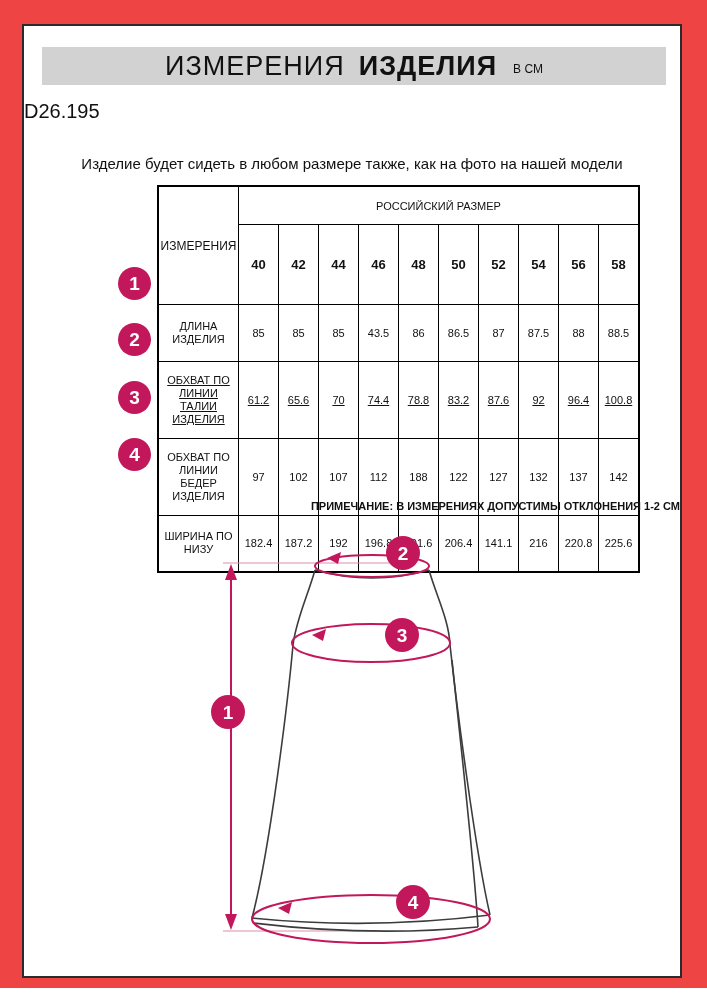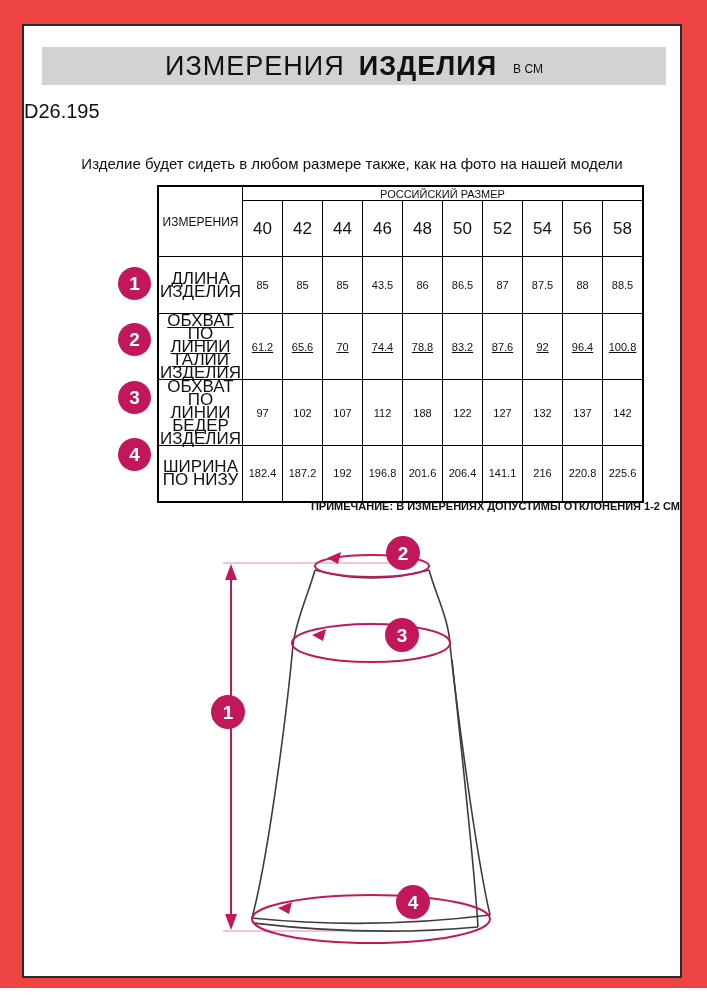--- a/index.html
+++ b/index.html
@@ -8,25 +8,25 @@
   .frame{position:absolute;left:22px;top:24px;width:656px;height:950px;border:2px solid #2b2b2b;background:#fff;}
   .titlebar{position:absolute;left:18px;top:21px;width:624px;height:38px;background:#d2d2d2;
             display:flex;align-items:center;justify-content:center;gap:14px;white-space:nowrap;}
   .title-reg{font-size:27px;letter-spacing:1px;font-weight:400;}
   .title-bold{font-size:27px;letter-spacing:1px;font-weight:700;}
   .title-suffix{font-size:12px;font-weight:400;margin-left:2px;padding-top:6px;}
   .model{position:absolute;left:0;top:74px;width:100%;text-align:left;font-size:20px;}
   .subtitle{position:absolute;left:48px;top:102px;width:560px;text-align:center;font-size:15px;line-height:19px;margin-top:26px;}
   table.sizes{position:absolute;left:133px;top:159px;border-collapse:collapse;table-layout:fixed;}
   table.sizes{border:2px solid #000;}
-  table.sizes td{border:1px solid #000;text-align:center;vertical-align:middle;padding:0 1px;}
+  table.sizes td{border:1px solid #000;text-align:center;vertical-align:middle;padding:12px 1px;}
   td.meas-hdr{width:77px;font-size:12px;}
   td.group-hdr{height:13px;font-size:11px;}
-  td.size-hdr{width:37px;height:55px;font-size:17px;font-weight:400;}
-  td.lbl{font-size:17px;line-height:13px;}
+  td.size-hdr{width:37px;height:55px;font-size:13px;font-weight:700;}
+  td.lbl{font-size:11px;line-height:13px;}
   td.val{font-size:11px;}
   tr.r1{height:57px;}tr.r2{height:56px;text-decoration:underline;}tr.r3{height:59px;}tr.r4{height:56px;}
   .badge{position:absolute;width:33px;height:33px;border-radius:50%;background:#c2185b;
          color:#fff;font-size:19px;font-weight:700;display:flex;align-items:center;justify-content:center;}
   .note{position:absolute;left:0;top:474px;width:100%;text-align:right;font-size:11px;font-weight:700;}
   .diagram{position:absolute;left:156px;top:504px;width:340px;height:440px;}
 </style>
 </head>
 <body>
 

